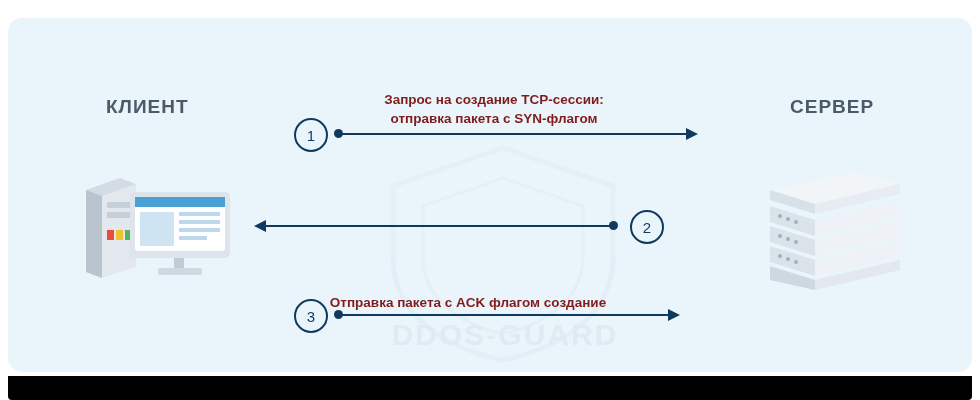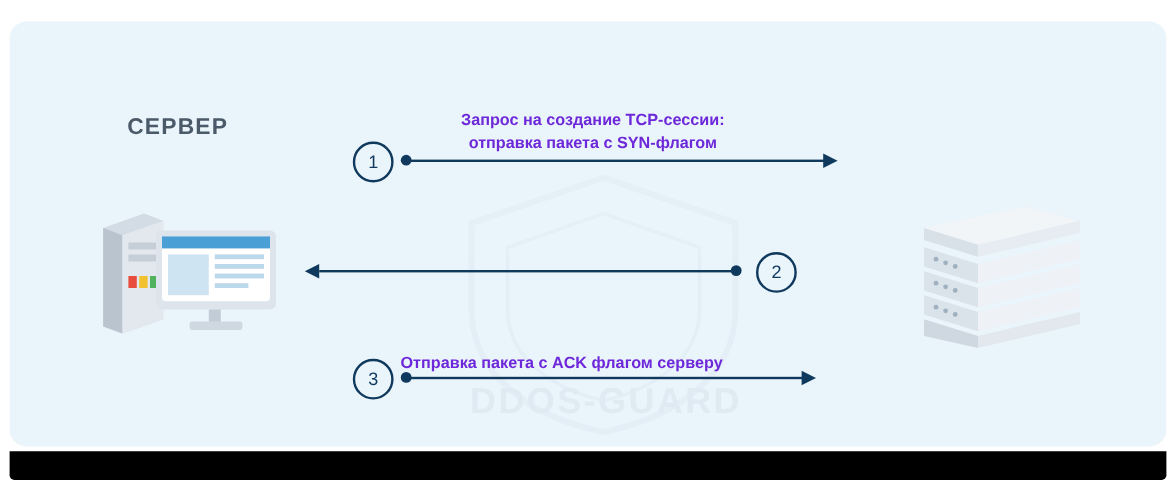--- a/index.html
+++ b/index.html
@@ -104,21 +104,21 @@
     display: flex;
     align-items: center;
     justify-content: center;
     background: transparent;
   }
   .step-text {
     position: absolute;
     text-align: center;
     font-size: 13.5px;
     font-weight: bold;
-    color: #6d28d9;
+    color: #7f1d1d;
     line-height: 19px;
     white-space: pre-line;
   }
 
   
   .computer { position: absolute; left: 70px; top: 150px; width: 160px; height: 120px; }
   .server-stack { position: absolute; left: 752px; top: 150px; width: 150px; height: 125px; }
 </style>
 </head>
 <body>
@@ -126,21 +126,22 @@
 <div class="canvas">
 
   <div class="diagram">
 
     <svg class="watermark" viewBox="0 0 330 230">
       <path d="M165 10 L275 48 L275 120 C275 175 225 210 165 222 C105 210 55 175 55 120 L55 48 Z" fill="none" stroke="#dfeaf2" stroke-width="5"></path>
       <path d="M165 40 L245 68 L245 120 C245 160 208 186 165 196 C122 186 85 160 85 120 L85 68 Z" fill="none" stroke="#dfeaf2" stroke-width="3"></path>
     </svg>
     <div class="watermark-text">DDOS-GUARD</div>
 
-    <div class="label-client">СЕРВЕР</div>
+    <div class="label-client">КЛИЕНТ</div>
+    <div class="label-server">СЕРВЕР</div>
 
     <svg class="computer" viewBox="0 0 160 120">
 
       <polygon points="8,22 42,10 58,16 58,98 24,110 8,104" fill="#d3dbe4"></polygon>
       <polygon points="8,22 24,28 24,110 8,104" fill="#b9c4ce"></polygon>
       <polygon points="24,28 58,16 58,98 24,110" fill="#e2e8ee"></polygon>
       <rect x="29" y="34" width="24" height="6" rx="1" fill="#c6ced7"></rect>
       <rect x="29" y="44" width="24" height="6" rx="1" fill="#c6ced7"></rect>
       <rect x="29" y="62" width="7" height="10" fill="#e84c3d"></rect>
       <rect x="38" y="62" width="7" height="10" fill="#f2c12e"></rect>
@@ -197,21 +198,21 @@
     <div class="step-circle" style="left:286px; top:100px;">1</div>
     <div class="dot" style="left:326px; top:111px;"></div>
     <div class="arrow-line" style="left:332px; top:115px; width:348px;"></div>
     <div class="arrow-head right" style="left:678px; top:110px;"></div>
 
     <div class="step-circle" style="left:622px; top:192px;">2</div>
     <div class="dot" style="left:601px; top:203px;"></div>
     <div class="arrow-line" style="left:258px; top:207px; width:348px;"></div>
     <div class="arrow-head left" style="left:246px; top:202px;"></div>
 
-    <div class="step-text" style="left:250px; top:275px; width:420px;">Отправка пакета с ACK флагом серверу</div>
+    <div class="step-text" style="left:250px; top:275px; width:420px;">Отправка пакета с ACK флагом создание</div>
     <div class="step-circle" style="left:286px; top:281px;">3</div>
     <div class="dot" style="left:326px; top:292px;"></div>
     <div class="arrow-line" style="left:332px; top:296px; width:330px;"></div>
     <div class="arrow-head right" style="left:660px; top:291px;"></div>
 
   </div>
 
   <div class="footer-bar"></div>
 </div>
 

